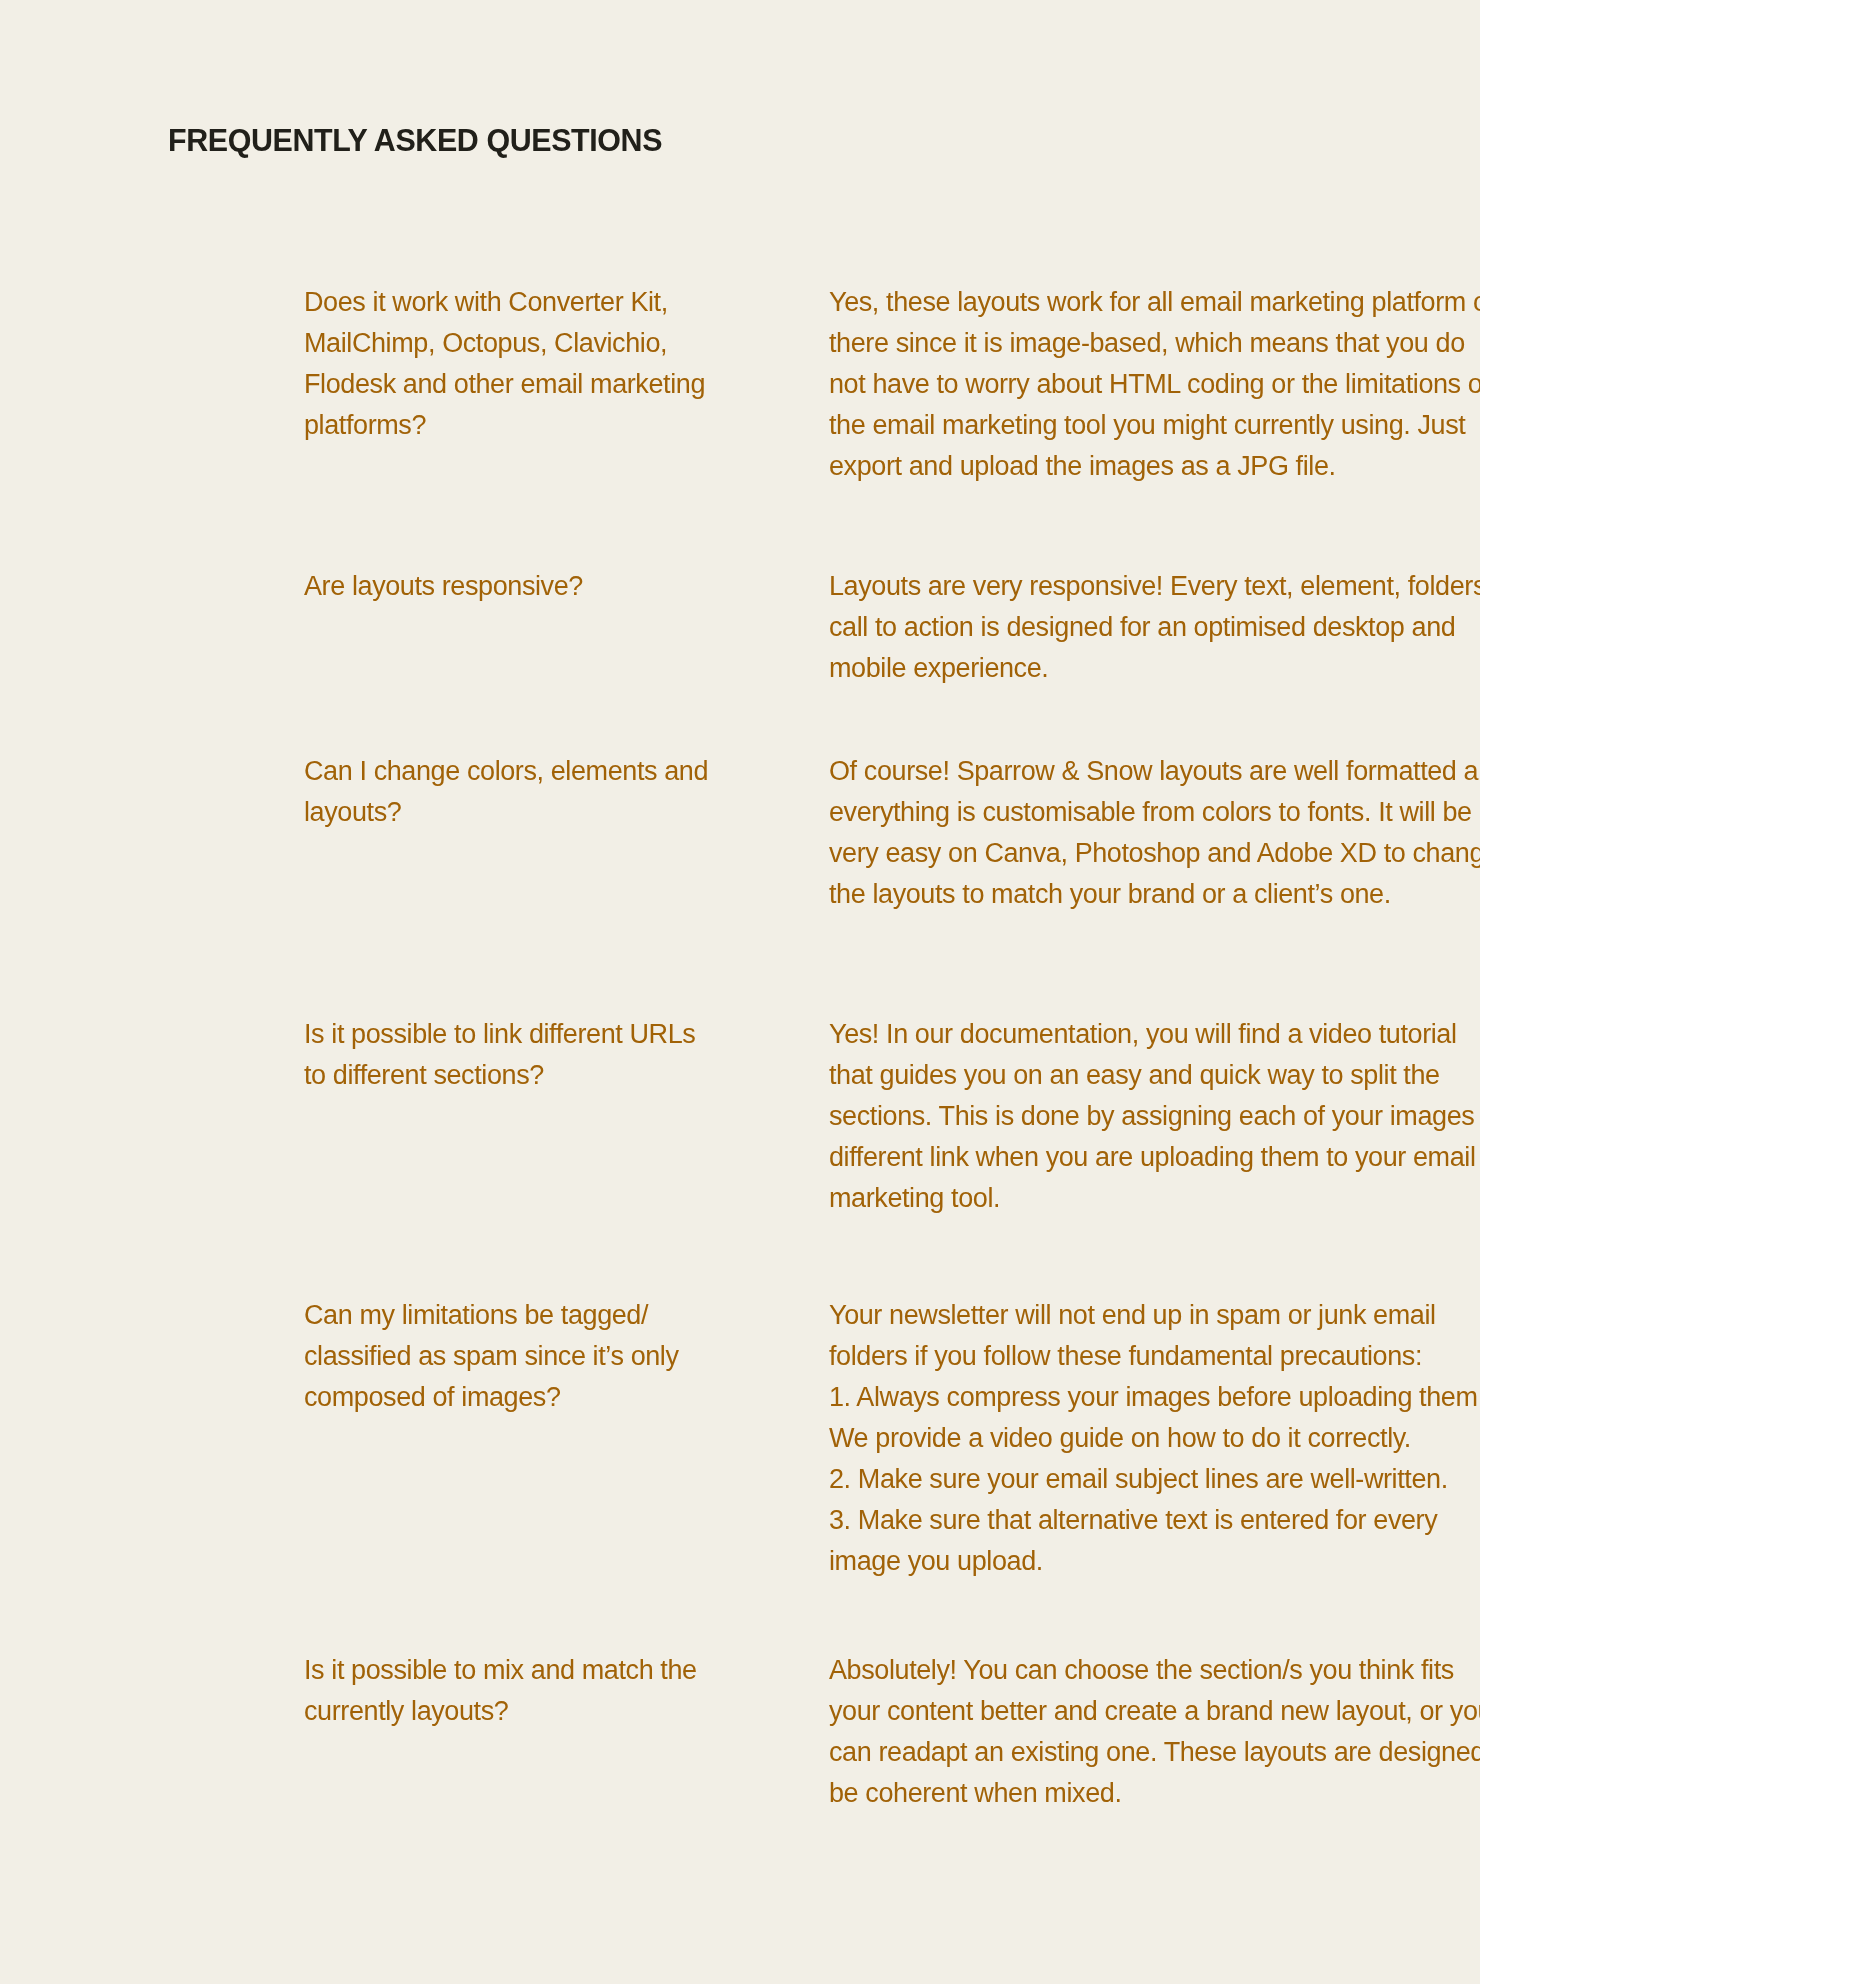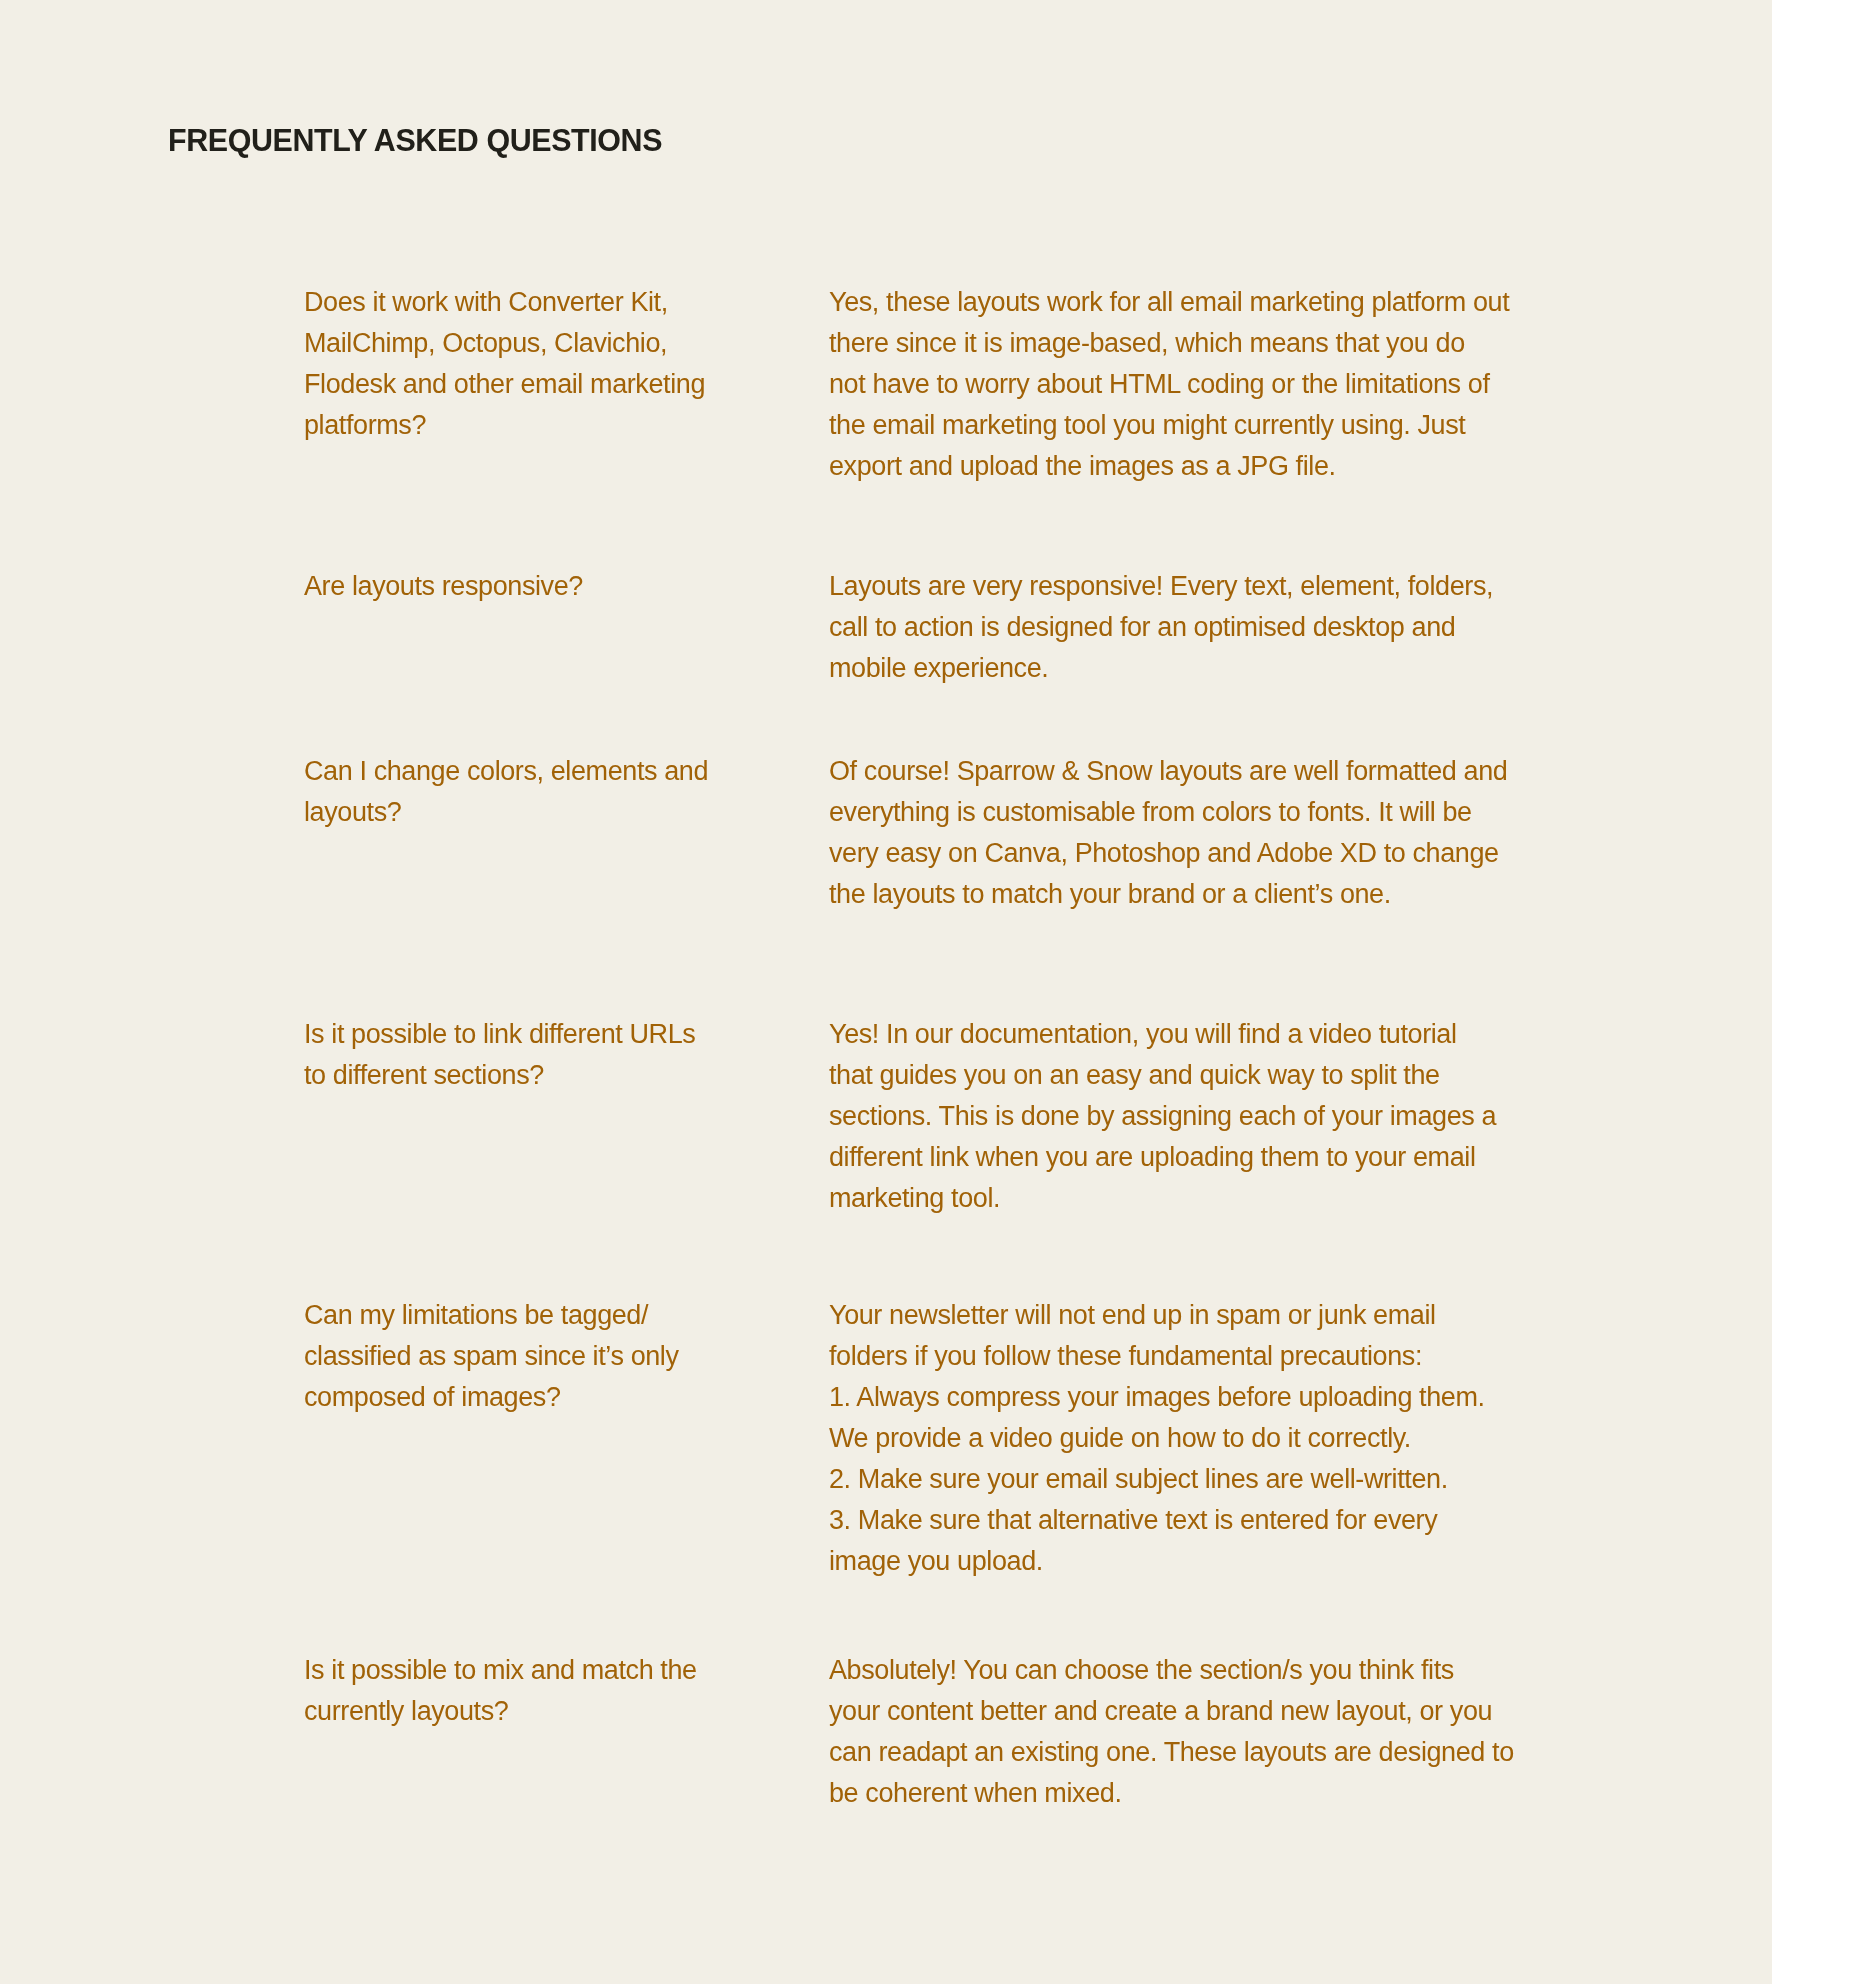--- a/index.html
+++ b/index.html
@@ -1,21 +1,21 @@
 <!DOCTYPE html>
 <html style="font-size:11.5px"><head>
 <meta charset="utf-8">
 <style>
   html, body {
     margin: 0;
     padding: 0;
   }
   .page {
     position: relative;
-    width: 1772px;
+    width: 1480px;
     height: 1985px;
     background: #f2efe6;
     font-family: "Liberation Sans", sans-serif;
     overflow: hidden;
   }
   .page-title {
     position: absolute;
     left: 168px;
     top: 122px;
     font-size: 32px;

